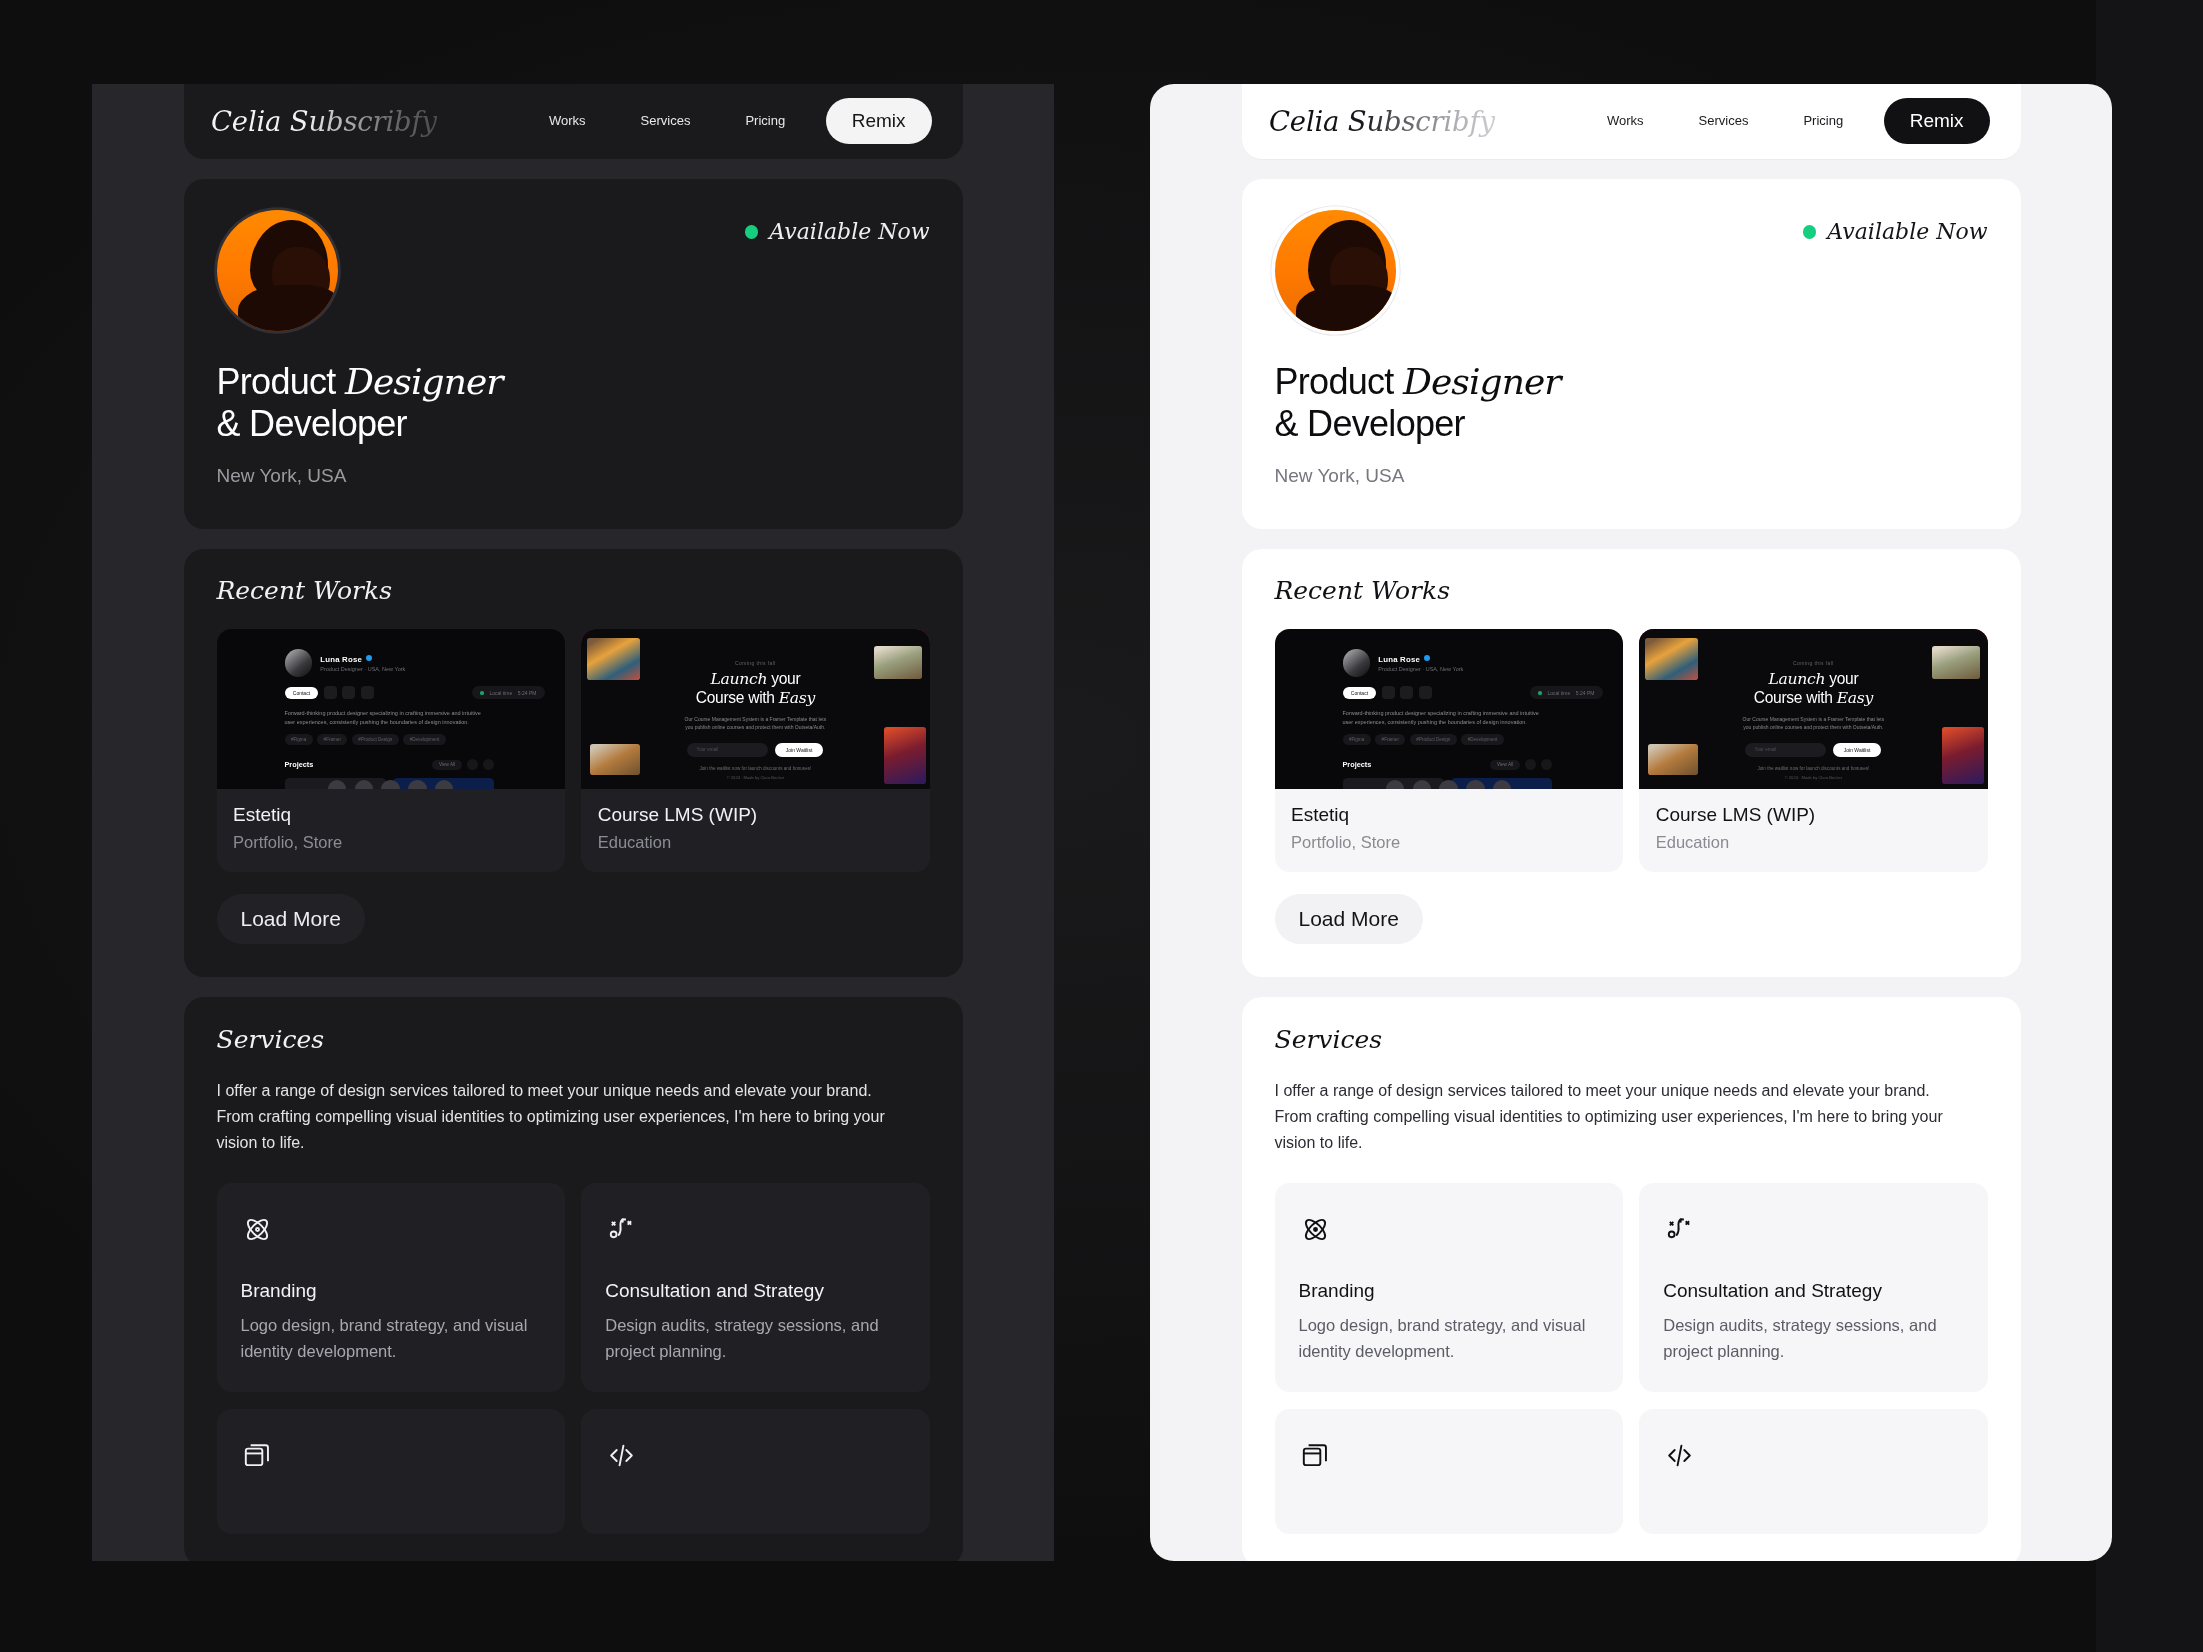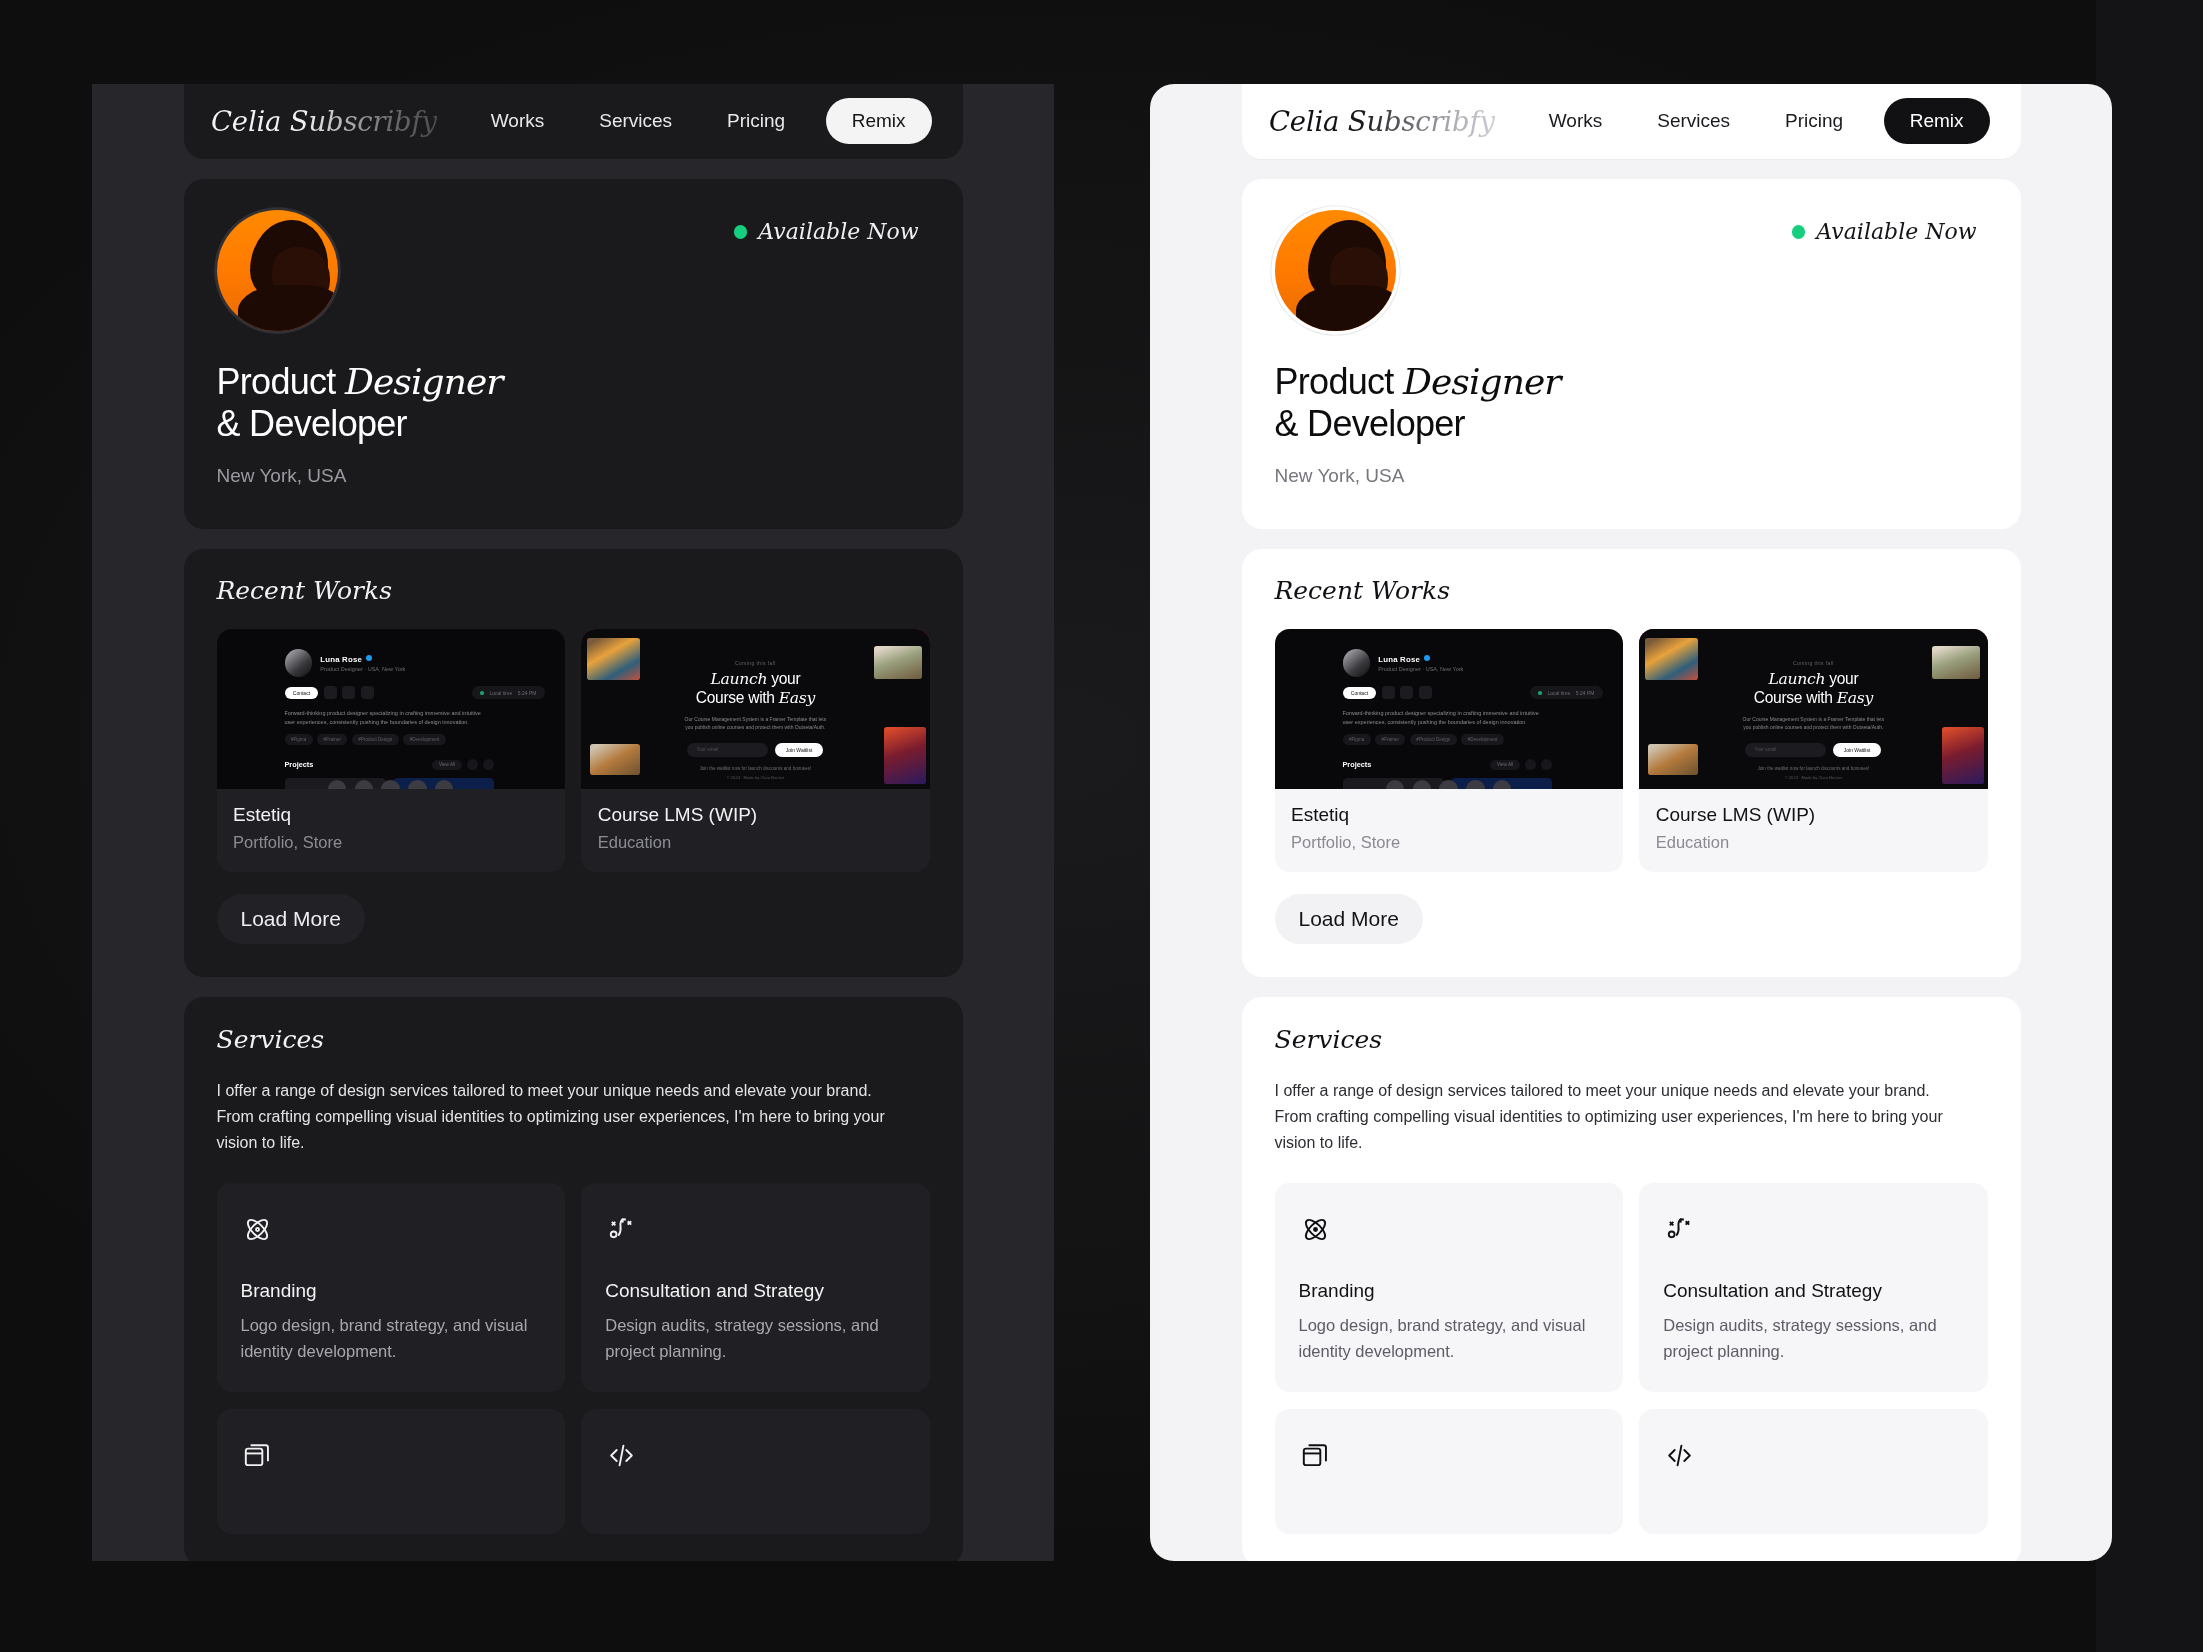--- a/index.html
+++ b/index.html
@@ -72,21 +72,21 @@
   }
   .panel-light .logo {
     background: linear-gradient(95deg, #101014 18%, #1a1a1e 42%, #a9a9b0 80%, #cfcfd4 100%);
     -webkit-background-clip: text;
     background-clip: text;
     color: transparent;
   }
 
   .nav-links { display: flex; align-items: center; gap: 0; }
   .nav-link {
-    font-size: 19px;
+    font-size: 13px;
     padding: 0 27.5px;
     cursor: pointer;
     white-space: nowrap;
   }
   .panel-dark .nav-link { color: #e8e8ea; }
   .panel-light .nav-link { color: #1b1b1f; }
 
   .remix-btn {
     font-size: 19px;
     padding: 12px 26px;
@@ -98,21 +98,21 @@
   }
   .panel-dark .remix-btn { background: #f4f4f4; color: #161618; }
   .panel-light .remix-btn { background: #111114; color: #ffffff; }
 
   
   .card { border-radius: 20px; }
   .panel-dark .card { background: #1a1a1d; }
   .panel-light .card { background: #ffffff; }
 
   
-  .hero { padding: 31px 44px 42px 33px; position: relative; }
+  .hero { padding: 31px 33px 42px 33px; position: relative; }
   .hero-top { display: flex; align-items: flex-start; justify-content: space-between; }
   .avatar {
     width: 121px; height: 121px; border-radius: 50%;
     background:
       radial-gradient(circle at 48% 62%, rgba(0,0,0,0.0) 26%, rgba(0,0,0,0) 27%),
       linear-gradient(180deg, #ff8a00 0%, #ff7a00 50%, #e96a00 100%);
     position: relative; overflow: hidden; flex: none;
   }
   .panel-dark .avatar { box-shadow: 0 0 0 2.8px #303036; }
   .panel-light .avatar { box-shadow: 0 0 0 3.7px #ffffff, 0 0 0 4.6px #e6e6ea; }

